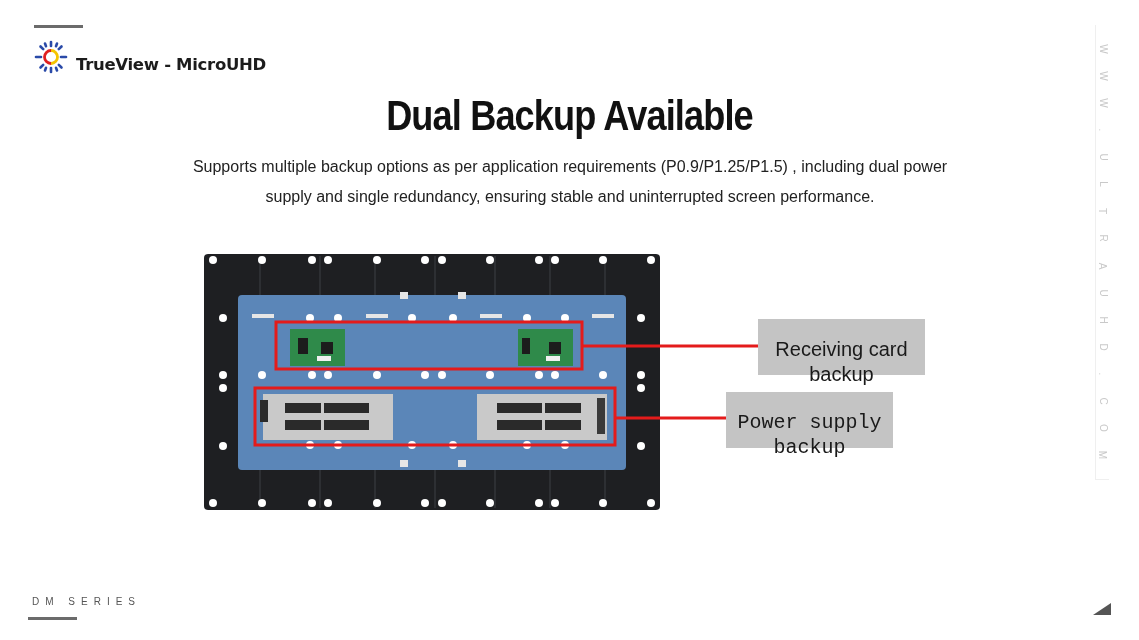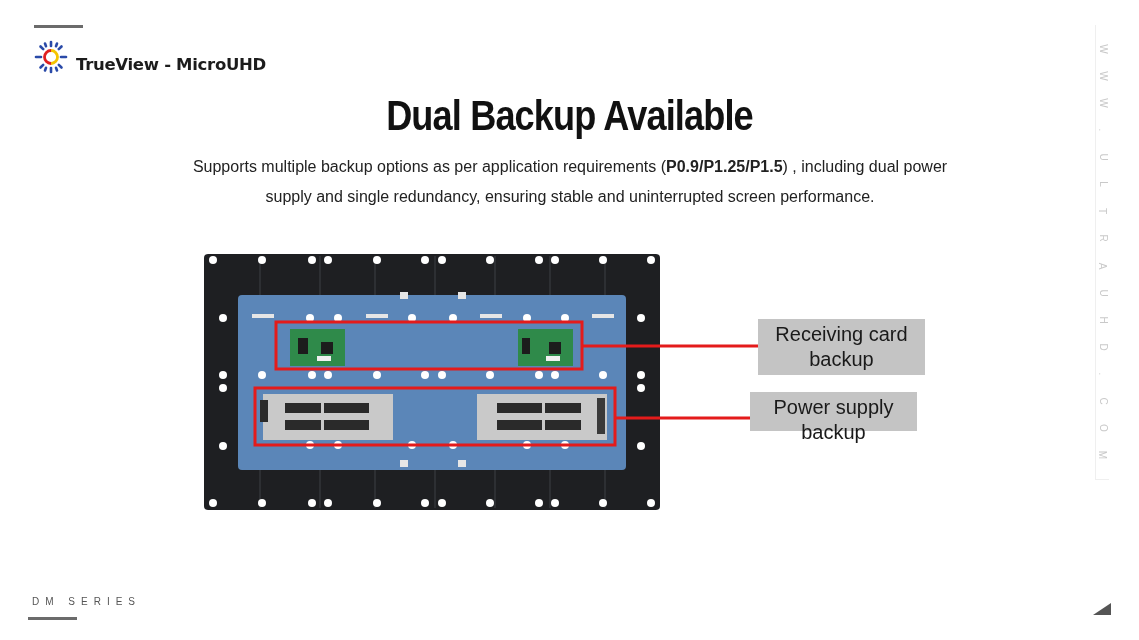--- a/index.html
+++ b/index.html
@@ -10,38 +10,38 @@
   .logo { position: absolute; left: 34px; top: 40px; display: flex; align-items: flex-end; }
   .logo svg { width: 34px; height: 34px; }
   .logo-text { margin-left: 8px; font-family: "DejaVu Sans", sans-serif; font-weight: bold; font-size: 16.5px; color: #1c1c1c; letter-spacing: -0.3px; }
 
   .title { position: absolute; left: 0; width: 1139px; top: 92px; text-align: center;
            font-family: "Liberation Sans", sans-serif; font-weight: bold; font-size: 42px;
            color: #111; transform: scaleX(0.86); transform-origin: center; letter-spacing: -1px; }
 
   .subtitle { position: absolute; left: 190px; width: 760px; top: 152px; text-align: center;
               font-family: "Liberation Sans", sans-serif; font-size: 16px; line-height: 30px; color: #222; }
-  .subtitle b { font-weight: bold; }
+  .subtitle b { font-weight: normal; }
 
   .vertical-url { position: absolute; left: 1095px; top: 25px; width: 14px; height: 455px;
                   border-left: 1px solid #efefef; border-bottom: 1px solid #efefef;
                   display: flex; flex-direction: column; align-items: center; justify-content: space-around;
                   padding: 10px 0; }
   .vertical-url span { font-size: 10px; color: #c9c9c9; transform: rotate(90deg); display: block; line-height: 10px; }
 
   .footer-label { position: absolute; left: 32px; top: 596px; font-size: 10px; letter-spacing: 6px; color: #555; text-align: center; }
   .footer-rule { position: absolute; left: 28px; top: 617px; width: 49px; height: 3px; background: #6b6b6b; }
   .corner-tri { position: absolute; left: 1093px; top: 603px; width: 0; height: 0;
                 border-left: 18px solid transparent; border-bottom: 12px solid #555; }
 
   .panel-wrap { position: absolute; left: 200px; top: 240px; width: 470px; height: 280px; }
   .callout { position: absolute; background: #c4c4c4; text-align: center; font-size: 20px; line-height: 25px; color: #1a1a1a;
-             font-family: "Liberation Sans", sans-serif; padding-top: 3px; }
+             font-family: "Liberation Sans", sans-serif; padding-top: 18px; }
   .callout-1 { left: 758px; top: 319px; width: 167px; height: 56px; }
-  .callout-2 { left: 750px; top: 392px; width: 167px; height: 39px; }
+  .callout-2 { left: 726px; top: 392px; width: 167px; height: 56px; font-family: Liberation Mono, monospace; }
 </style>
 </head>
 <body>
 
 <div class="top-rule"></div>
 
 <div class="logo">
   <svg viewBox="0 0 34 34">
     <g stroke="#2a4aa8" stroke-width="2.6" stroke-linecap="round">
       <line x1="17" y1="2" x2="17" y2="6"></line>

